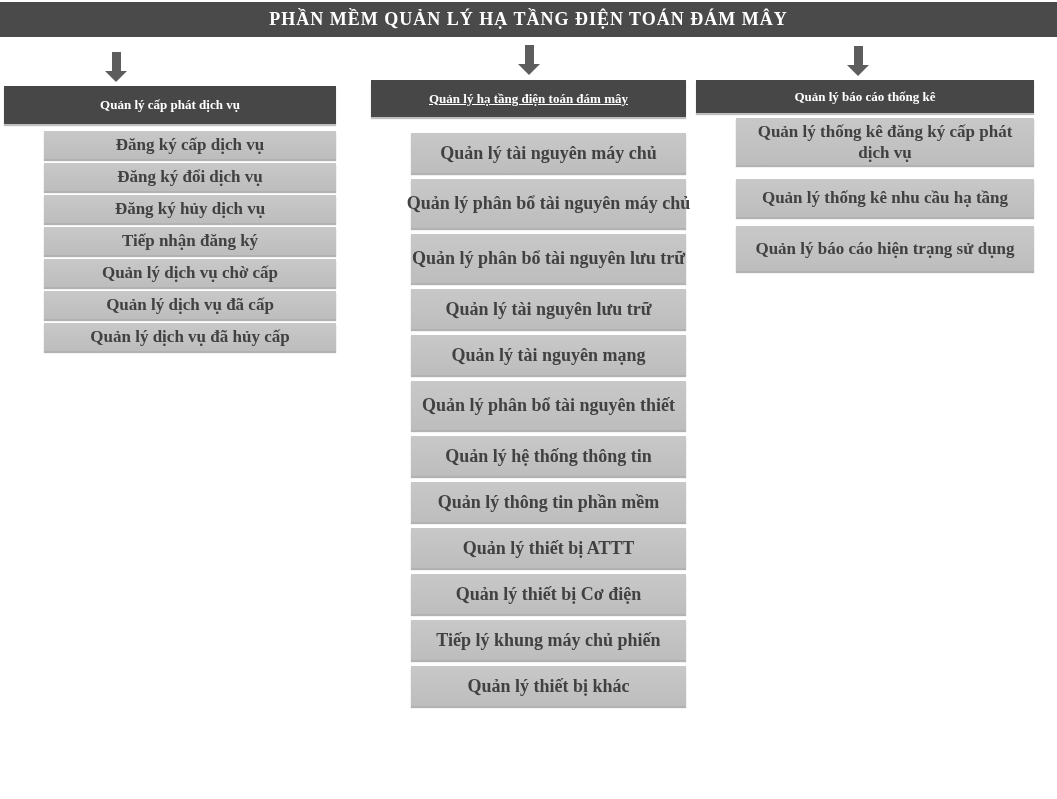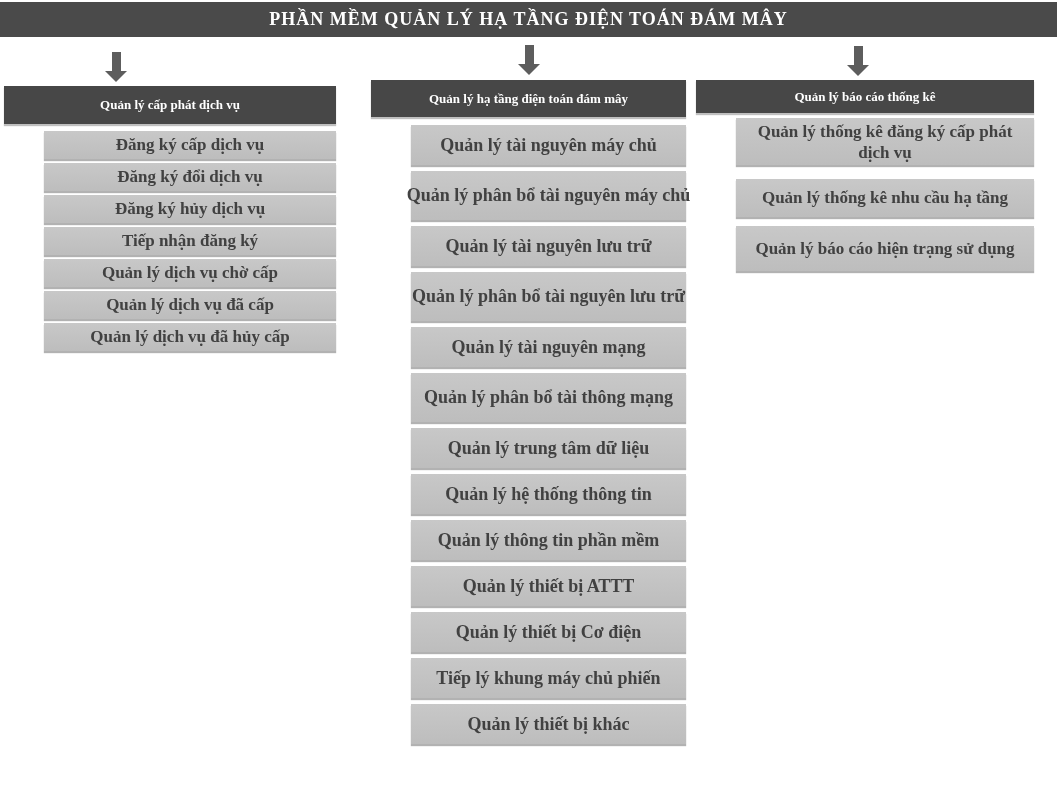--- a/index.html
+++ b/index.html
@@ -44,21 +44,21 @@
     box-shadow:0 2px 1px rgba(0,0,0,0.3);
     padding:0 5px; box-sizing:border-box;margin-left:40px;
   }
 
   #col1 { left:4px;   top:86px; width:332px; }
   #col1 .col-header { height:38px; margin-bottom:7px; }
   #col1 .item { height:28px; margin-bottom:4px; }
   #col1 .item.tall { height:53px; margin-top:2px; }
 
   #col2 { left:371px; top:80px; width:315px; }
-  #col2 .col-header { height:37px; margin-bottom:8px; }
+  #col2 .col-header { height:37px; margin-bottom:16px;text-decoration:underline; }
   #col2 .item { height:40px; margin-bottom:6px; font-size:18px; white-space:nowrap; }
   #col2 .item.tall { height:49px; }
   #col2 .item.section-start { margin-top:4px; }
 
   #col3 { left:696px; top:80px; width:338px; }
   #col3 .col-header { height:33px; margin-bottom:5px; }
   #col3 .item { min-height:38px; margin-bottom:9px; line-height:22px; }
   #col3 .item.wrap { min-height:47px; margin-bottom:14px; line-height:21px; }
   #col3 .item.last { min-height:45px; }
 </style>
@@ -92,25 +92,24 @@
     <div class="item">Tiếp nhận đăng ký</div>
     <div class="item">Quản lý dịch vụ chờ cấp</div>
     <div class="item">Quản lý dịch vụ đã cấp</div>
     <div class="item">Quản lý dịch vụ đã hủy cấp</div>
   </section>
 
   <section class="col" id="col2">
     <div class="col-header">Quản lý hạ tầng điện toán đám mây</div>
     <div class="item">Quản lý tài nguyên máy chủ</div>
     <div class="item tall">Quản lý phân bổ tài nguyên máy chủ</div>
+    <div class="item tall">Quản lý phân bổ tài nguyên lưu trữ</div>
     <div class="item">Quản lý tài nguyên lưu trữ</div>
-    <div class="item tall">Quản lý phân bổ tài nguyên lưu trữ</div>
     <div class="item">Quản lý tài nguyên mạng</div>
-    <div class="item tall">Quản lý phân bổ tài thông mạng</div>
-    <div class="item section-start">Quản lý trung tâm dữ liệu</div>
+    <div class="item tall">Quản lý phân bổ tài nguyên thiết</div>
     <div class="item">Quản lý hệ thống thông tin</div>
     <div class="item">Quản lý thông tin phần mềm</div>
     <div class="item">Quản lý thiết bị ATTT</div>
     <div class="item">Quản lý thiết bị Cơ điện</div>
     <div class="item">Tiếp lý khung máy chủ phiến</div>
     <div class="item">Quản lý thiết bị khác</div>
   </section>
 
   <section class="col" id="col3">
     <div class="col-header">Quản lý báo cáo thống kê</div>

